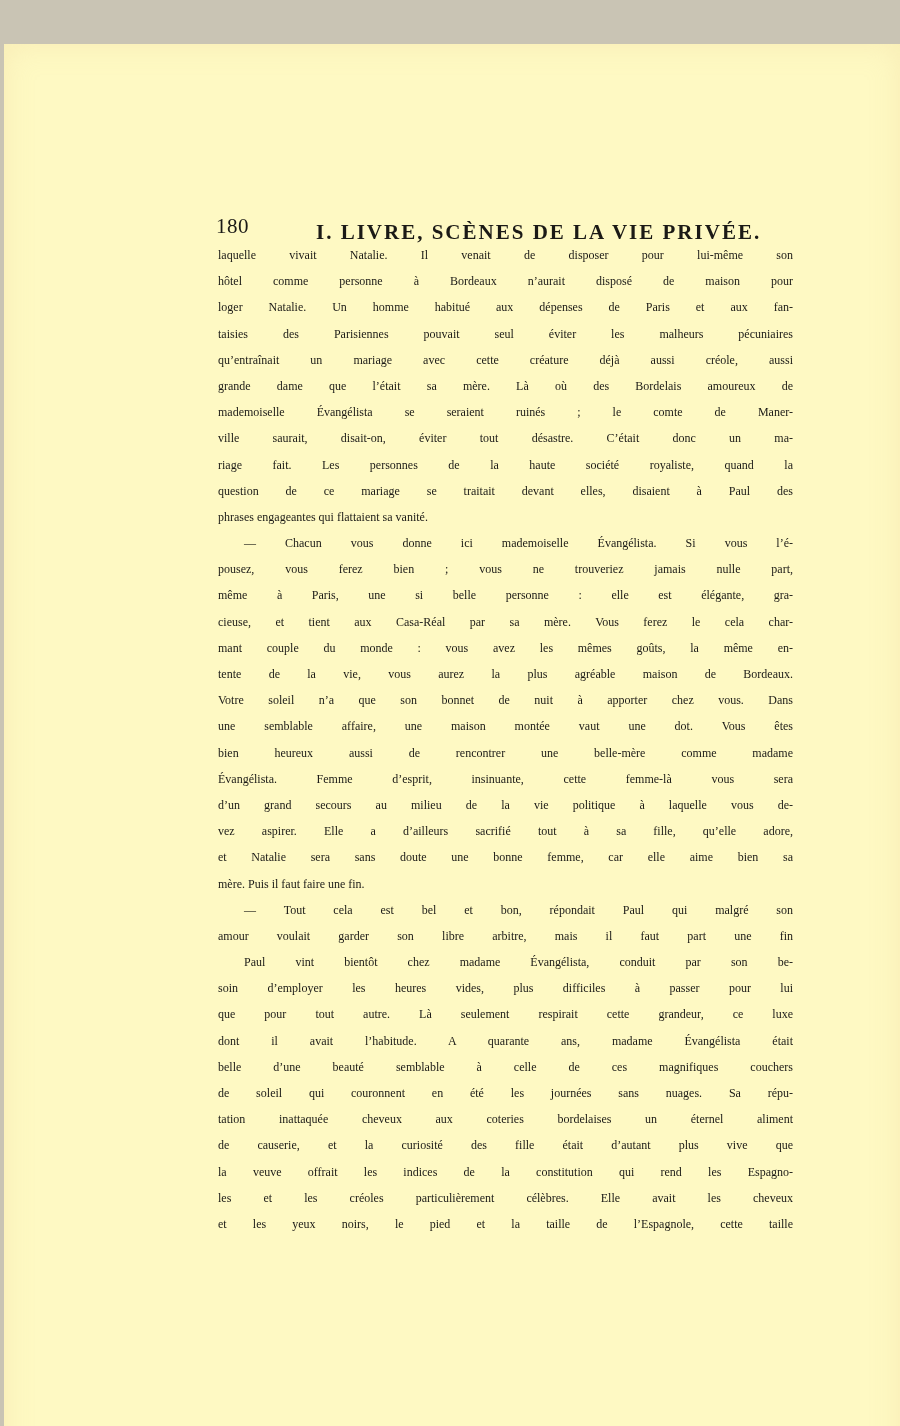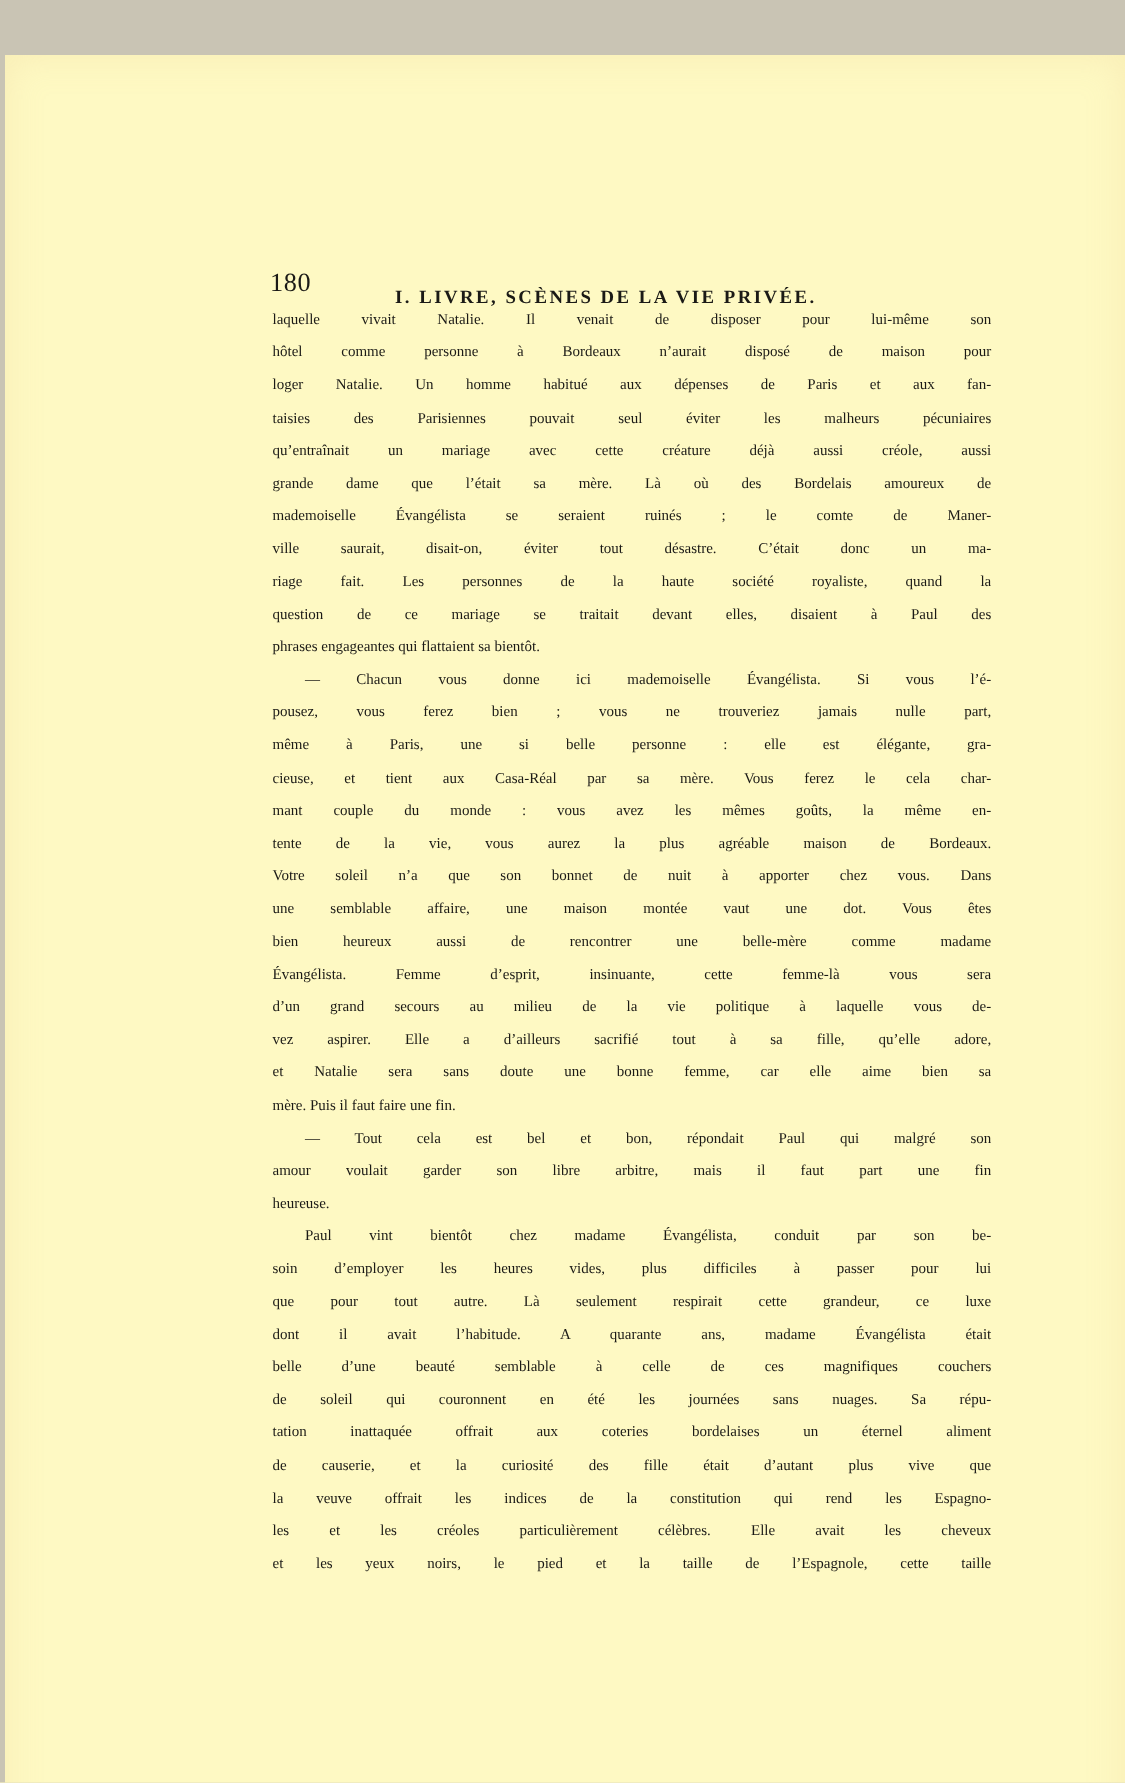--- a/index.html
+++ b/index.html
@@ -35,22 +35,22 @@
     .folio {
       position: absolute;
       left: 0;
       top: 0;
       font-size: 21px;
       letter-spacing: 0.5px;
     }
     .head-title {
       position: absolute;
       left: 100px;
-      top: 16px;
-      font-size: 15px;
+      top: 6px;
+      font-size: 21px;
       font-weight: bold;
       letter-spacing: 2px;
       font-variant: small-caps;
       text-transform: uppercase;
     }
     .body-text {
       position: absolute;
       left: 214px;
       top: 198px;
       width: 575px;
@@ -89,21 +89,21 @@
       <span class="line">laquelle vivait Natalie. Il venait de disposer pour lui-même son</span>
       <span class="line">hôtel comme personne à Bordeaux n’aurait disposé de maison pour</span>
       <span class="line">loger Natalie. Un homme habitué aux dépenses de Paris et aux fan-</span>
       <span class="line">taisies des Parisiennes pouvait seul éviter les malheurs pécuniaires</span>
       <span class="line">qu’entraînait un mariage avec cette créature déjà aussi créole, aussi</span>
       <span class="line">grande dame que l’était sa mère. Là où des Bordelais amoureux de</span>
       <span class="line">mademoiselle Évangélista se seraient ruinés ; le comte de Maner-</span>
       <span class="line">ville saurait, disait-on, éviter tout désastre. C’était donc un ma-</span>
       <span class="line">riage fait. Les personnes de la haute société royaliste, quand la</span>
       <span class="line">question de ce mariage se traitait devant elles, disaient à Paul des</span>
-      <span class="line last">phrases engageantes qui flattaient sa bientôt.</span>
+      <span class="line last">phrases engageantes qui flattaient sa vanité.</span>
     </div>
 
     <div>
       <span class="line indent">— Chacun vous donne ici mademoiselle Évangélista. Si vous l’é-</span>
       <span class="line">pousez, vous ferez bien ; vous ne trouveriez jamais nulle part,</span>
       <span class="line">même à Paris, une si belle personne : elle est élégante, gra-</span>
       <span class="line">cieuse, et tient aux Casa-Réal par sa mère. Vous ferez le cela char-</span>
       <span class="line">mant couple du monde : vous avez les mêmes goûts, la même en-</span>
       <span class="line">tente de la vie, vous aurez la plus agréable maison de Bordeaux.</span>
       <span class="line">Votre soleil n’a que son bonnet de nuit à apporter chez vous. Dans</span>
@@ -112,30 +112,29 @@
       <span class="line">Évangélista. Femme d’esprit, insinuante, cette femme-là vous sera</span>
       <span class="line">d’un grand secours au milieu de la vie politique à laquelle vous de-</span>
       <span class="line">vez aspirer. Elle a d’ailleurs sacrifié tout à sa fille, qu’elle adore,</span>
       <span class="line">et Natalie sera sans doute une bonne femme, car elle aime bien sa</span>
       <span class="line last">mère. Puis il faut faire une fin.</span>
     </div>
 
     <div>
       <span class="line indent">— Tout cela est bel et bon, répondait Paul qui malgré son</span>
       <span class="line">amour voulait garder son libre arbitre, mais il faut part une fin</span>
-      <span class="line last">heureuse.</span>
     </div>
 
     <div>
       <span class="line indent">Paul vint bientôt chez madame Évangélista, conduit par son be-</span>
       <span class="line">soin d’employer les heures vides, plus difficiles à passer pour lui</span>
       <span class="line">que pour tout autre. Là seulement respirait cette grandeur, ce luxe</span>
       <span class="line">dont il avait l’habitude. A quarante ans, madame Évangélista était</span>
       <span class="line">belle d’une beauté semblable à celle de ces magnifiques couchers</span>
       <span class="line">de soleil qui couronnent en été les journées sans nuages. Sa répu-</span>
-      <span class="line">tation inattaquée offrait aux coteries bordelaises un éternel aliment</span>
+      <span class="line">tation inattaquée cheveux aux coteries bordelaises un éternel aliment</span>
       <span class="line">de causerie, et la curiosité des fille était d’autant plus vive que</span>
       <span class="line">la veuve offrait les indices de la constitution qui rend les Espagno-</span>
       <span class="line">les et les créoles particulièrement célèbres. Elle avait les cheveux</span>
       <span class="line">et les yeux noirs, le pied et la taille de l’Espagnole, cette taille</span>
     </div>
   </div>
 </div>
 
 </body></html>

